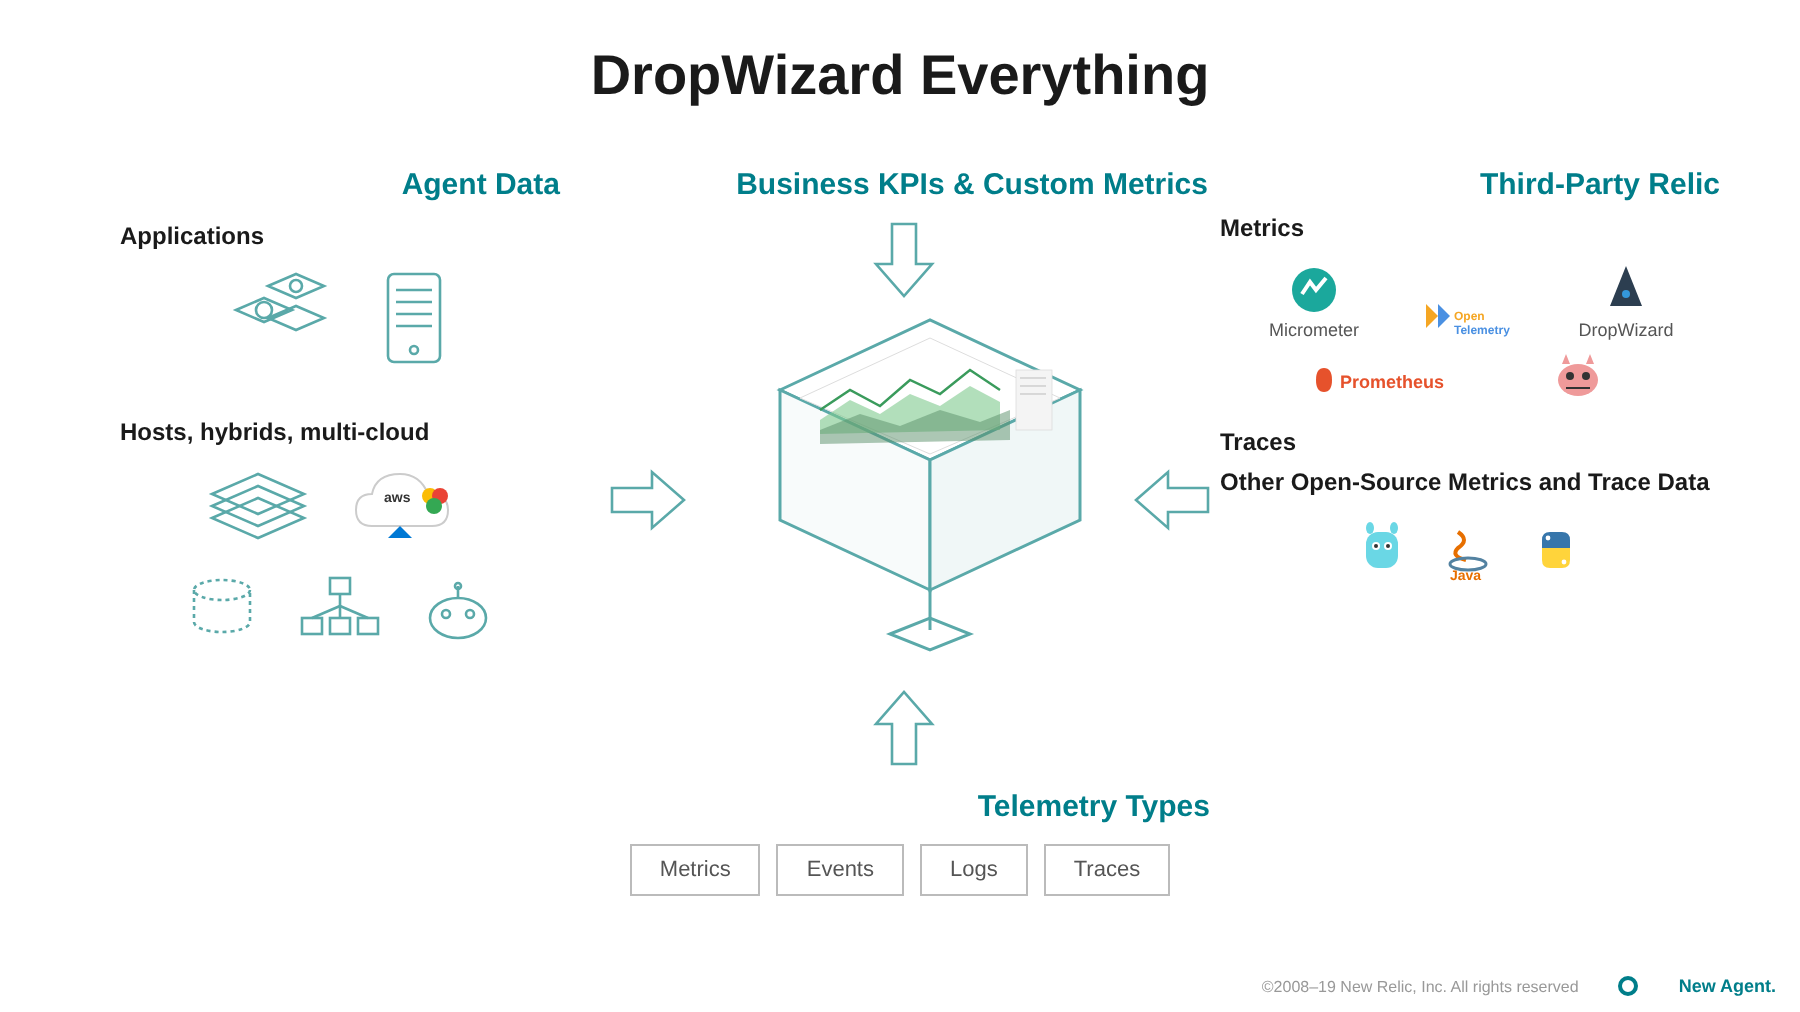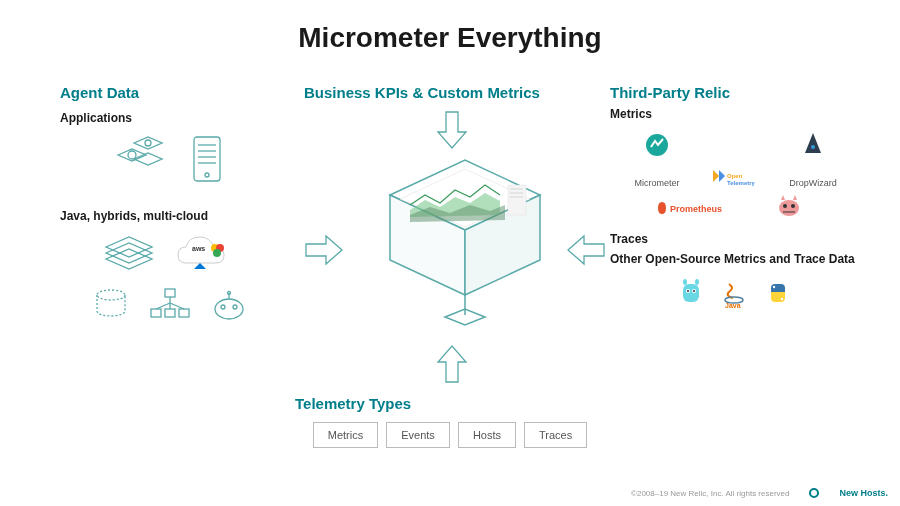--- a/index.html
+++ b/index.html
@@ -1,39 +1,39 @@
 <!DOCTYPE html>
 <html><head>
 <meta charset="utf-8">
 <style>
 *{margin:0;padding:0;box-sizing:border-box}
 body{width:900px;height:506px;background:#fff;font-family:Arial,Helvetica,sans-serif;position:relative;overflow:hidden}
 .title{text-align:center;font-size:28px;font-weight:800;color:#1a1a1a;padding-top:22px}
-.section-heading{font-size:15px;font-weight:700;color:#007e8a;text-align:left}
+.section-heading{font-size:15px;font-weight:700;color:#007e8a;text-align:right}
 .sub-heading{font-size:12px;font-weight:700;color:#1a1a1a;text-align:left;margin-top:6px}
 .left-col{position:absolute;left:60px;top:84px;width:220px}
 .right-col{position:absolute;right:40px;top:84px;width:250px}
 .center-top{position:absolute;left:304px;top:84px;width:300px}
 .monitor{position:absolute;left:380px;top:155px;width:170px}
 .icon-row{display:flex;justify-content:center;gap:18px;margin-top:10px;flex-wrap:wrap;align-items:flex-end}
 .icon-box{display:flex;flex-direction:column;align-items:center;width:60px}
-.icon-label{font-size:9px;color:#555;margin-top:21px;text-align:left}
+.icon-label{font-size:9px;color:#555;margin-top:3px;text-align:left}
 .telemetry{position:absolute;left:295px;top:395px;width:310px;text-align:center}
 .tel-boxes{display:flex;gap:8px;justify-content:center;margin-top:10px}
 .tel-box{border:1px solid #bbb;padding:6px 14px;font-size:11px;color:#555;background:#fff}
 .arrow{position:absolute}
 .footer{position:absolute;bottom:8px;right:12px;font-size:8px;color:#999;display:flex;align-items:center;gap:20px}
 .footer-brand{color:#007e8a;font-weight:700;font-size:9px}
 .nr-dot{display:inline-block;width:10px;height:10px;border-radius:50%;border:2px solid #007e8a}
 svg{overflow:visible}
 </style>
 </head>
 <body>
 
-<h1 class="title">Micrometer Everything</h1>
+<h1 class="title">DropWizard Everything</h1>
 
 <div class="left-col">
   <div class="section-heading">Agent Data</div>
 
   <div class="sub-heading" style="margin-top:10px">Applications</div>
   <div class="icon-row">
     <svg width="56" height="50" viewBox="0 0 56 50">
       <g stroke="#5aa9a9" fill="none" stroke-width="1.3">
         <polygon points="16,8 30,2 44,8 30,14"></polygon>
         <polygon points="0,20 14,14 28,20 14,26"></polygon>
@@ -47,21 +47,21 @@
         <rect x="2" y="2" width="26" height="44" rx="3"></rect>
         <line x1="6" y1="10" x2="24" y2="10"></line>
           <line x1="6" y1="16" x2="24" y2="16"></line>
         <line x1="6" y1="22" x2="24" y2="22"></line>
           <line x1="6" y1="28" x2="24" y2="28"></line>
         <circle cx="15" cy="40" r="2"></circle>
       </g>
     </svg>
   </div>
 
-  <div class="sub-heading" style="margin-top:24px">Java, hybrids, multi-cloud</div>
+  <div class="sub-heading" style="margin-top:24px">Hosts, hybrids, multi-cloud</div>
   <div class="icon-row">
     <svg width="54" height="44" viewBox="0 0 54 44">
       <g stroke="#5aa9a9" fill="none" stroke-width="1.3">
         <polygon points="4,26 27,16 50,26 27,36"></polygon>
         <polygon points="4,20 27,10 50,20 27,30"></polygon>
         <polygon points="4,14 27,4 50,14 27,24"></polygon>
       </g>
     </svg>
     <svg width="64" height="44" viewBox="0 0 64 44">
       <path d="M12,30 q-8,0 -8,-8 q0,-8 8,-8 q2,-10 14,-10 q10,0 14,10 q10,0 10,8 q0,8 -8,8 z" fill="#fff" stroke="#ccc" stroke-width="1"></path>
@@ -214,22 +214,22 @@
         <circle cx="17" cy="19" r="1.2" fill="#fff"></circle>
       </svg>
   </div>
 </div>
 
 <div class="telemetry">
   <div class="section-heading">Telemetry Types</div>
   <div class="tel-boxes">
     <div class="tel-box">Metrics</div>
     <div class="tel-box">Events</div>
-    <div class="tel-box">Hosts</div>
+    <div class="tel-box">Logs</div>
     <div class="tel-box">Traces</div>
   </div>
 </div>
 
 <div class="footer">
   <span>©2008–19 New Relic, Inc. All rights reserved</span>
   <span class="nr-dot"></span>
-  <span class="footer-brand">New Hosts.</span>
+  <span class="footer-brand">New Agent.</span>
 </div>
 
 </body></html>

